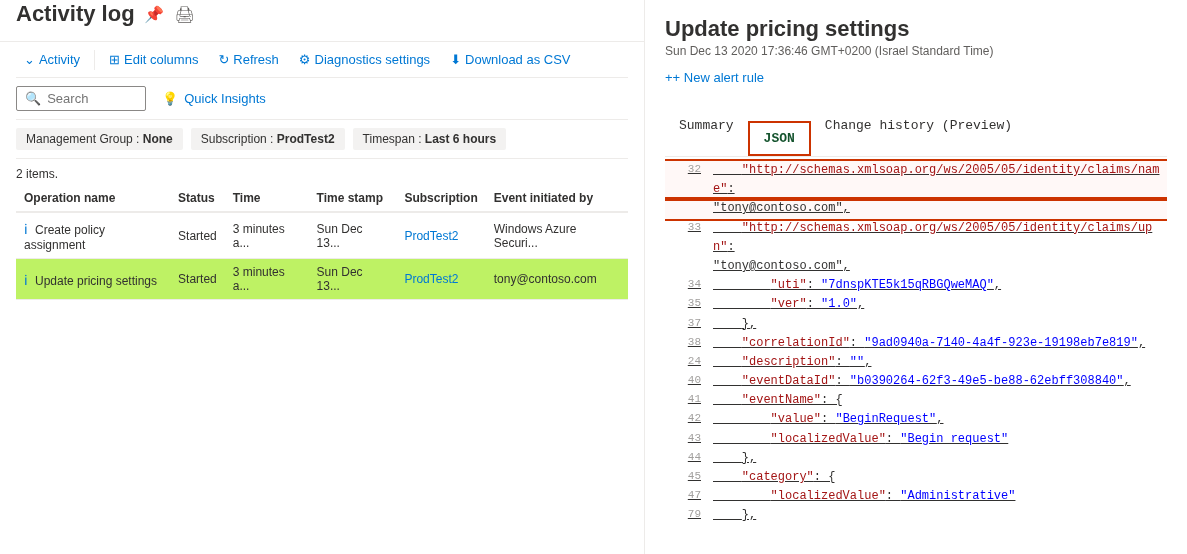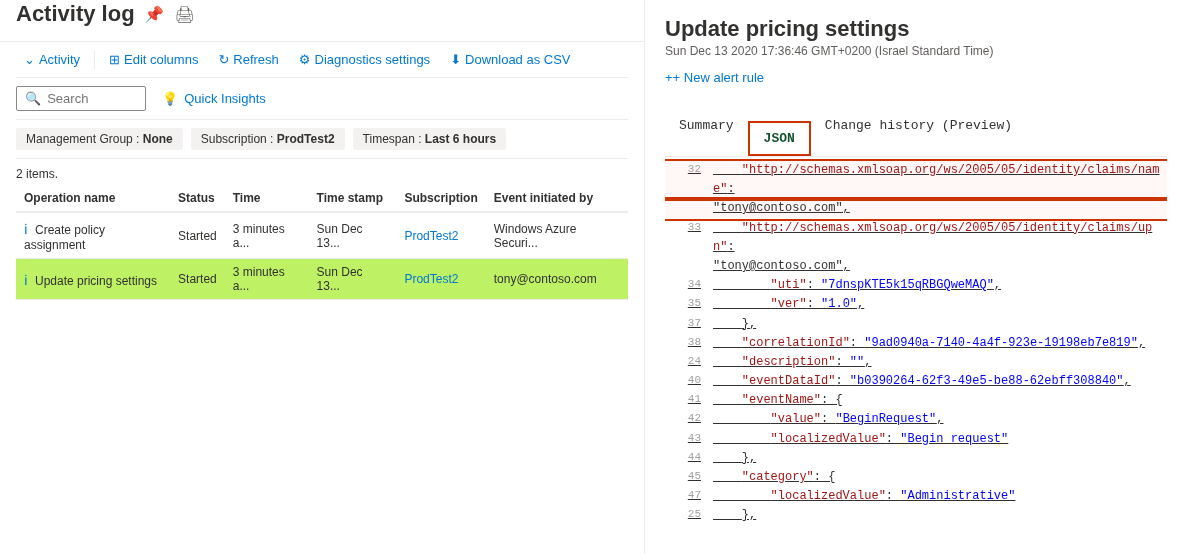--- a/index.html
+++ b/index.html
@@ -232,17 +232,17 @@
       </div>
       <div class="json-line">
         <span class="line-num">45</span>
         <span style="font-family: Consolas, &quot;Courier New&quot;, monospace; font-size: 12px; white-space: pre-wrap; word-break: break-all;">    <span style="color:#a31515">"category"</span>: {</span>
       </div>
       <div class="json-line">
         <span class="line-num">47</span>
         <span style="font-family: Consolas, &quot;Courier New&quot;, monospace; font-size: 12px; white-space: pre-wrap; word-break: break-all;">        <span style="color:#a31515">"localizedValue"</span>: <span style="color:#0000ff">"Administrative"</span></span>
       </div>
       <div class="json-line">
-        <span class="line-num">25</span>
+        <span class="line-num">79</span>
         <span style="font-family: Consolas, &quot;Courier New&quot;, monospace; font-size: 12px; white-space: pre-wrap; word-break: break-all;">    },</span>
       </div>
     </div>
 </div>
 
 </body></html>

